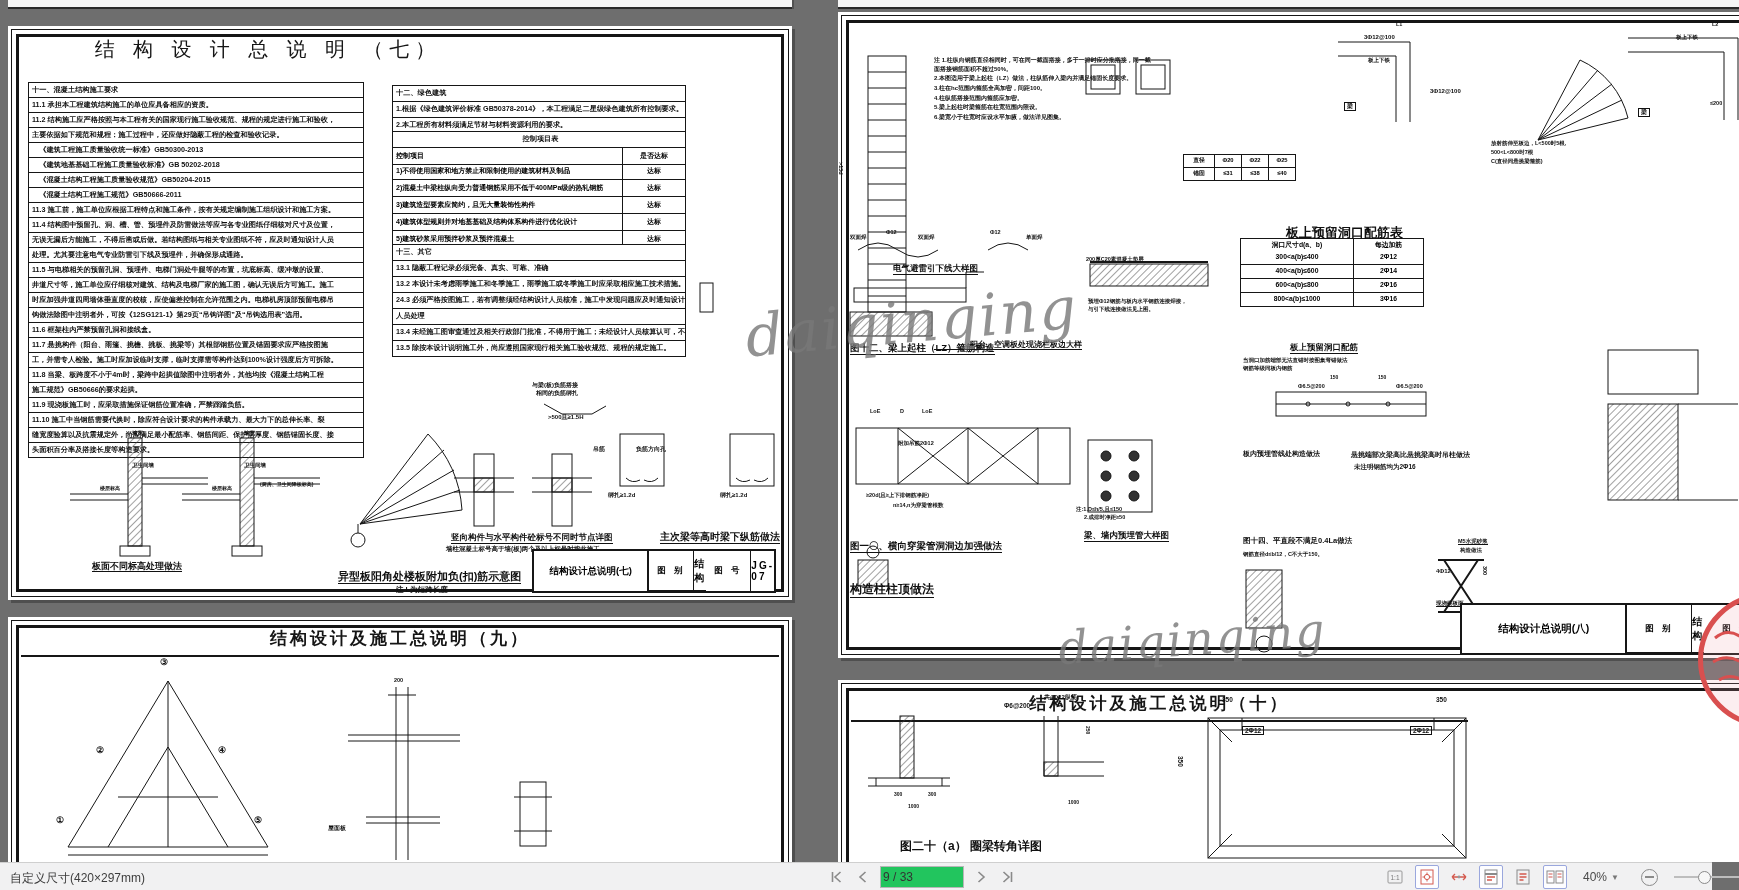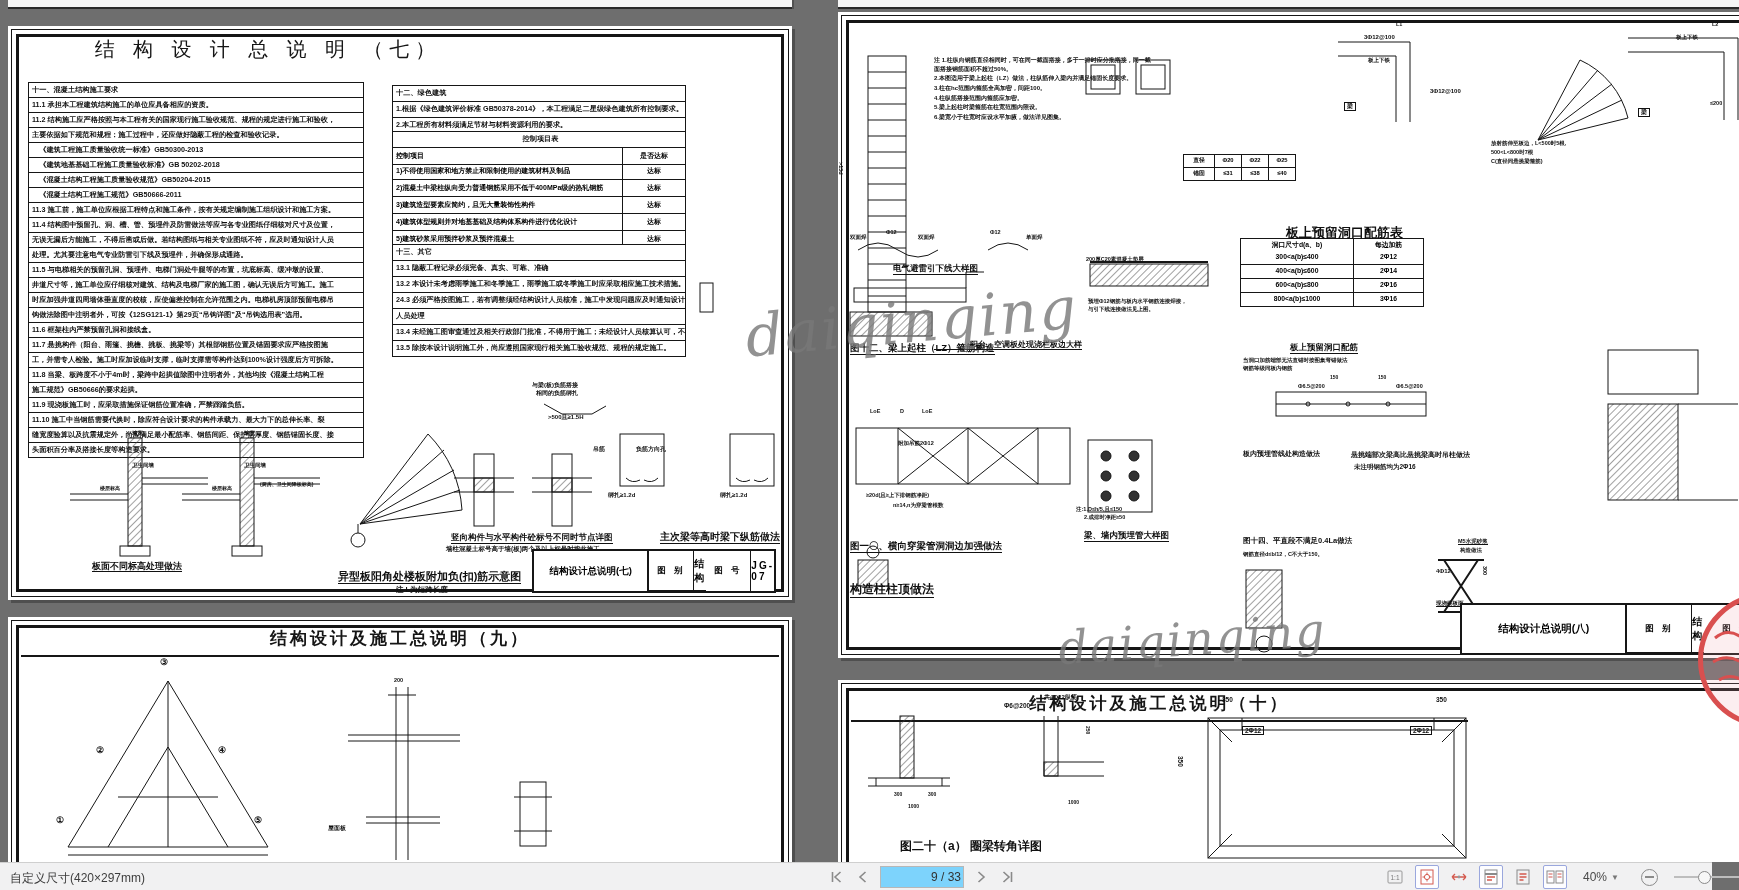--- a/index.html
+++ b/index.html
@@ -45,21 +45,21 @@
   .atbl .ac:first-child{width:30px;}
   .atbl .ac:last-child{border-right:none;}
   .notes{position:absolute;font-size:6px;font-weight:600;color:#101010;line-height:1.45;}
   .notes div{margin-bottom:1px;}
   .watermark{position:absolute;font-family:"DejaVu Serif",serif;font-style:italic;color:#787878;opacity:.8;z-index:5;pointer-events:none;letter-spacing:2px;}
   .stamp{position:absolute;width:124px;height:124px;border-radius:50%;border:5px solid #d94f4f;background:rgba(238,160,172,.18);z-index:6;}
   .statusbar{position:absolute;left:0;top:862px;width:1712px;height:28px;background:#f1f1f2;border-top:1px solid #cfcfcf;z-index:10;}
   .st-left{position:absolute;left:10px;top:7px;font-size:12px;color:#3d3d3d;}
   .nav{position:absolute;left:826px;top:3px;display:flex;align-items:center;gap:7px;}
   .navbtn{width:20px;height:20px;display:flex;align-items:center;justify-content:center;background:transparent;border:none;padding:0;cursor:pointer;}
-  .pageinput{width:78px;height:18px;border:1px solid #b7b7b7;background:#7dd3fc;font-size:12px;color:#333;text-align:right;font-family:"Liberation Sans",sans-serif;}
+  .pageinput{width:78px;height:18px;border:1px solid #b7b7b7;background:#22c55e;font-size:12px;color:#333;text-align:left;font-family:"Liberation Sans",sans-serif;}
   .tools{position:absolute;left:1383px;top:2px;display:flex;align-items:center;gap:8px;}
   .tbtn{width:24px;height:24px;display:flex;align-items:center;justify-content:center;background:transparent;border:1px solid transparent;border-radius:2px;padding:0;cursor:pointer;}
   .tbtn.sel{border:1px solid #9aa7dd;background:#fdfdff;}
   .zoomlvl{margin-left:8px;font-size:12px;color:#4a4a4a;display:flex;align-items:center;gap:4px;cursor:pointer;}
   .caret{font-size:8px;color:#777;}
   .zoomout{margin-left:14px;width:17px;height:17px;border-radius:50%;border:1.5px solid #8a8a8a;background:transparent;position:relative;cursor:pointer;padding:0;}
   .zoomout::after{content:"";position:absolute;left:3px;right:3px;top:50%;height:1.5px;margin-top:-1px;background:#8a8a8a;}
   .slider{position:relative;width:110px;height:20px;margin-left:8px;}
   .slider .track{position:absolute;left:0;right:0;top:9px;height:2px;background:#bdbdbd;}
   .slider .handle{position:absolute;left:24px;top:4px;width:11px;height:11px;border-radius:50%;background:#f7f7f7;border:1.5px solid #8a8a8a;cursor:pointer;}

